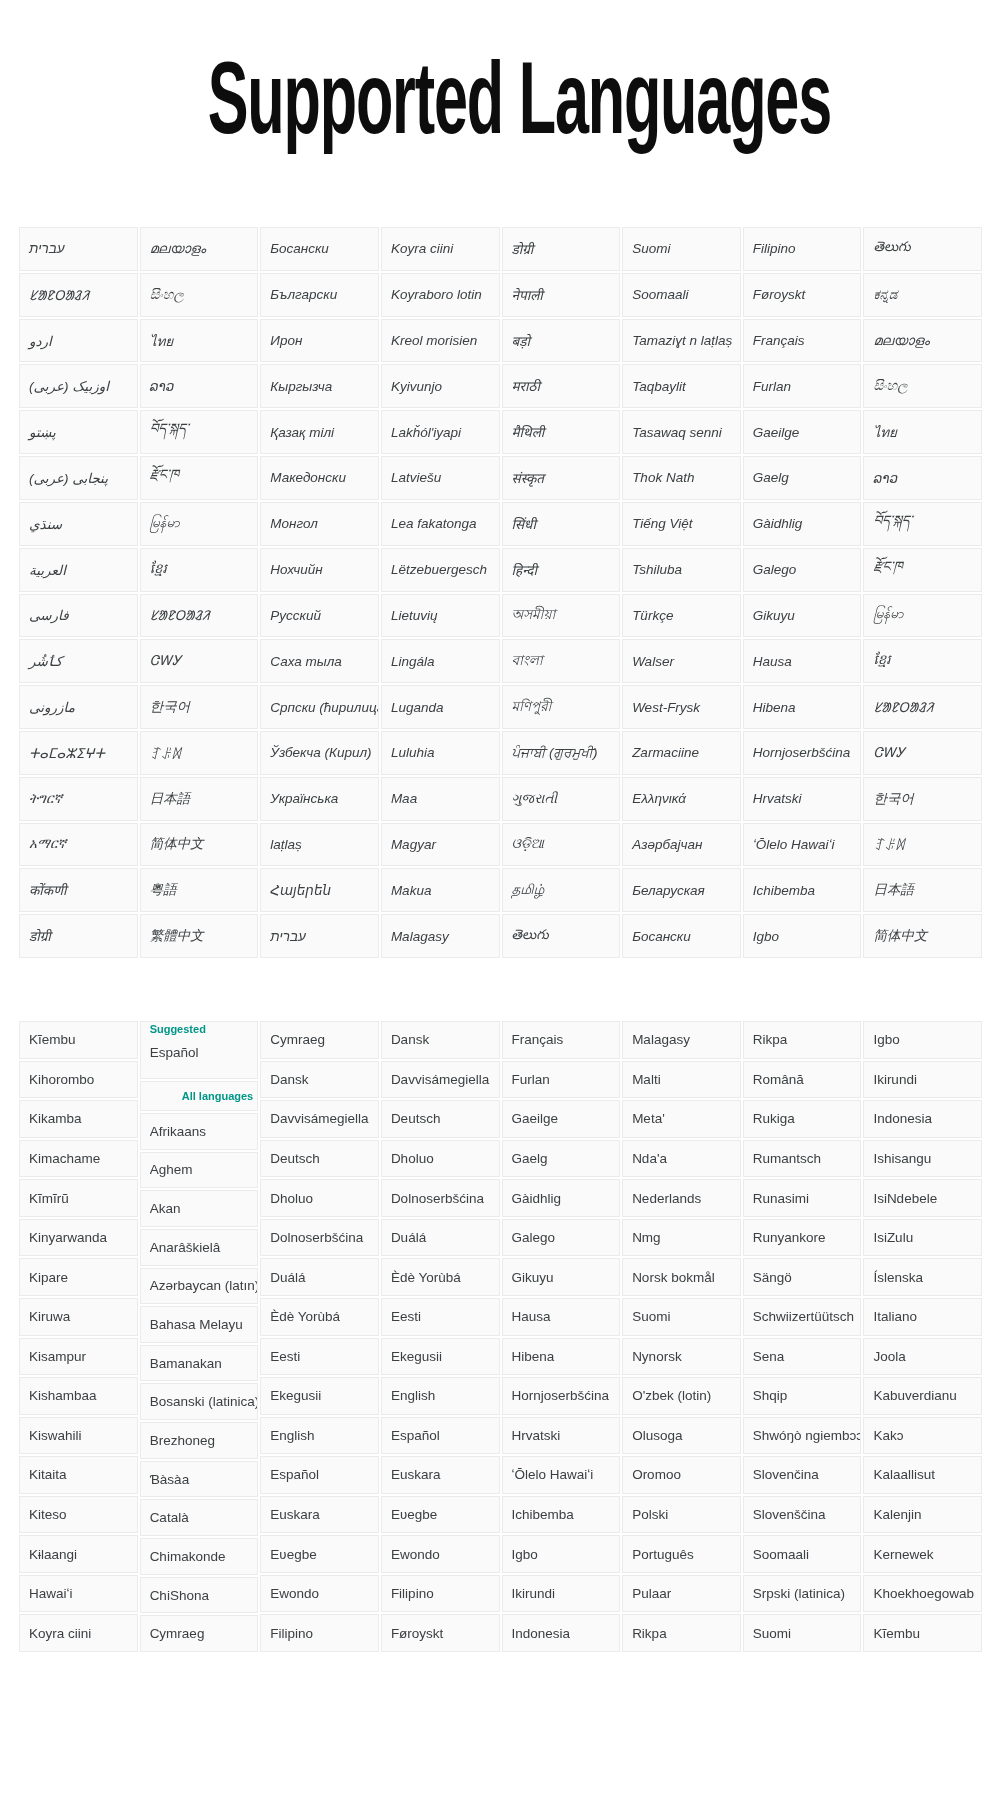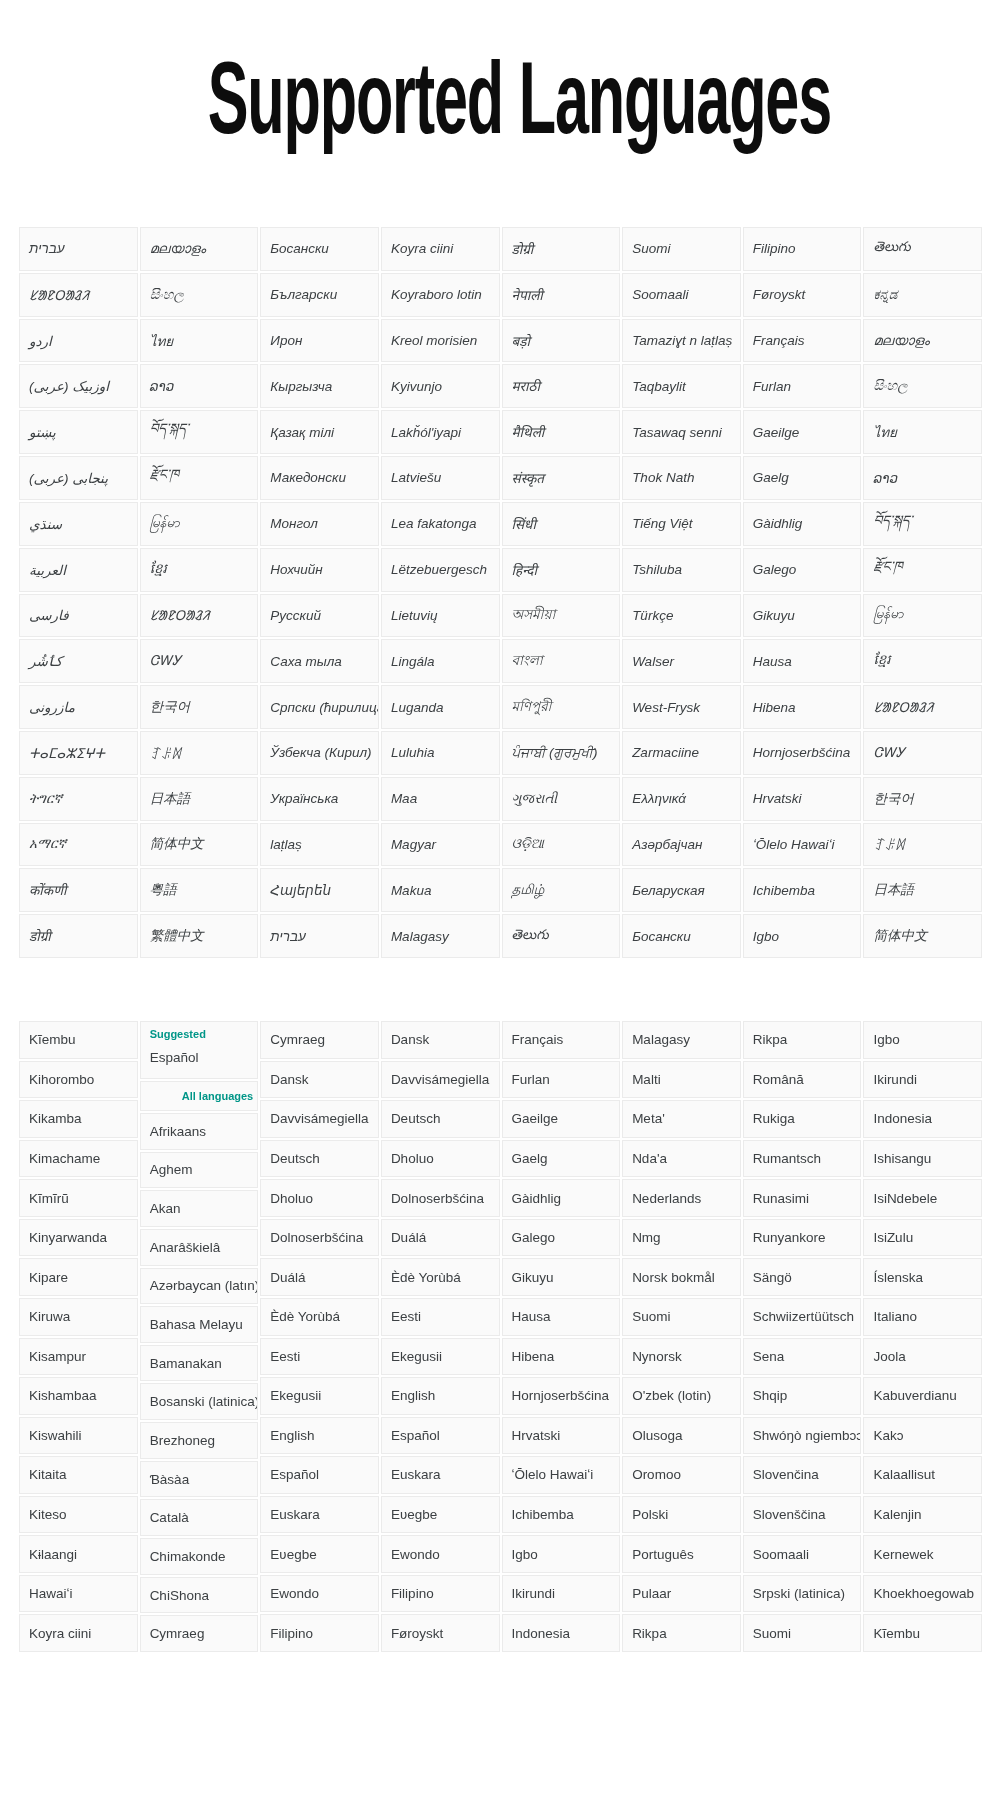--- a/index.html
+++ b/index.html
@@ -33,21 +33,20 @@
     background:#fafafa;border:1px solid #ebebeb;
     display:flex;align-items:center;
     padding:0 4px 0 9px;
     font-size:13.5px;color:#3c4043;
     white-space:nowrap;overflow:hidden;
   }
   
   .cell.group{
     flex:0 0 58px;
     flex-direction:column;align-items:stretch;justify-content:flex-start;
-    padding-top:5px;
   }
   .sec-label{
     font-size:11px;font-weight:bold;color:#009688;
     line-height:14px;
   }
   .cell.group .sug-item{
     margin-top:9px;font-size:13.5px;color:#3c4043;
   }
   .cell.allrow{flex:0 0 30px;justify-content:flex-end;}
   .pick-items{display:contents;}

